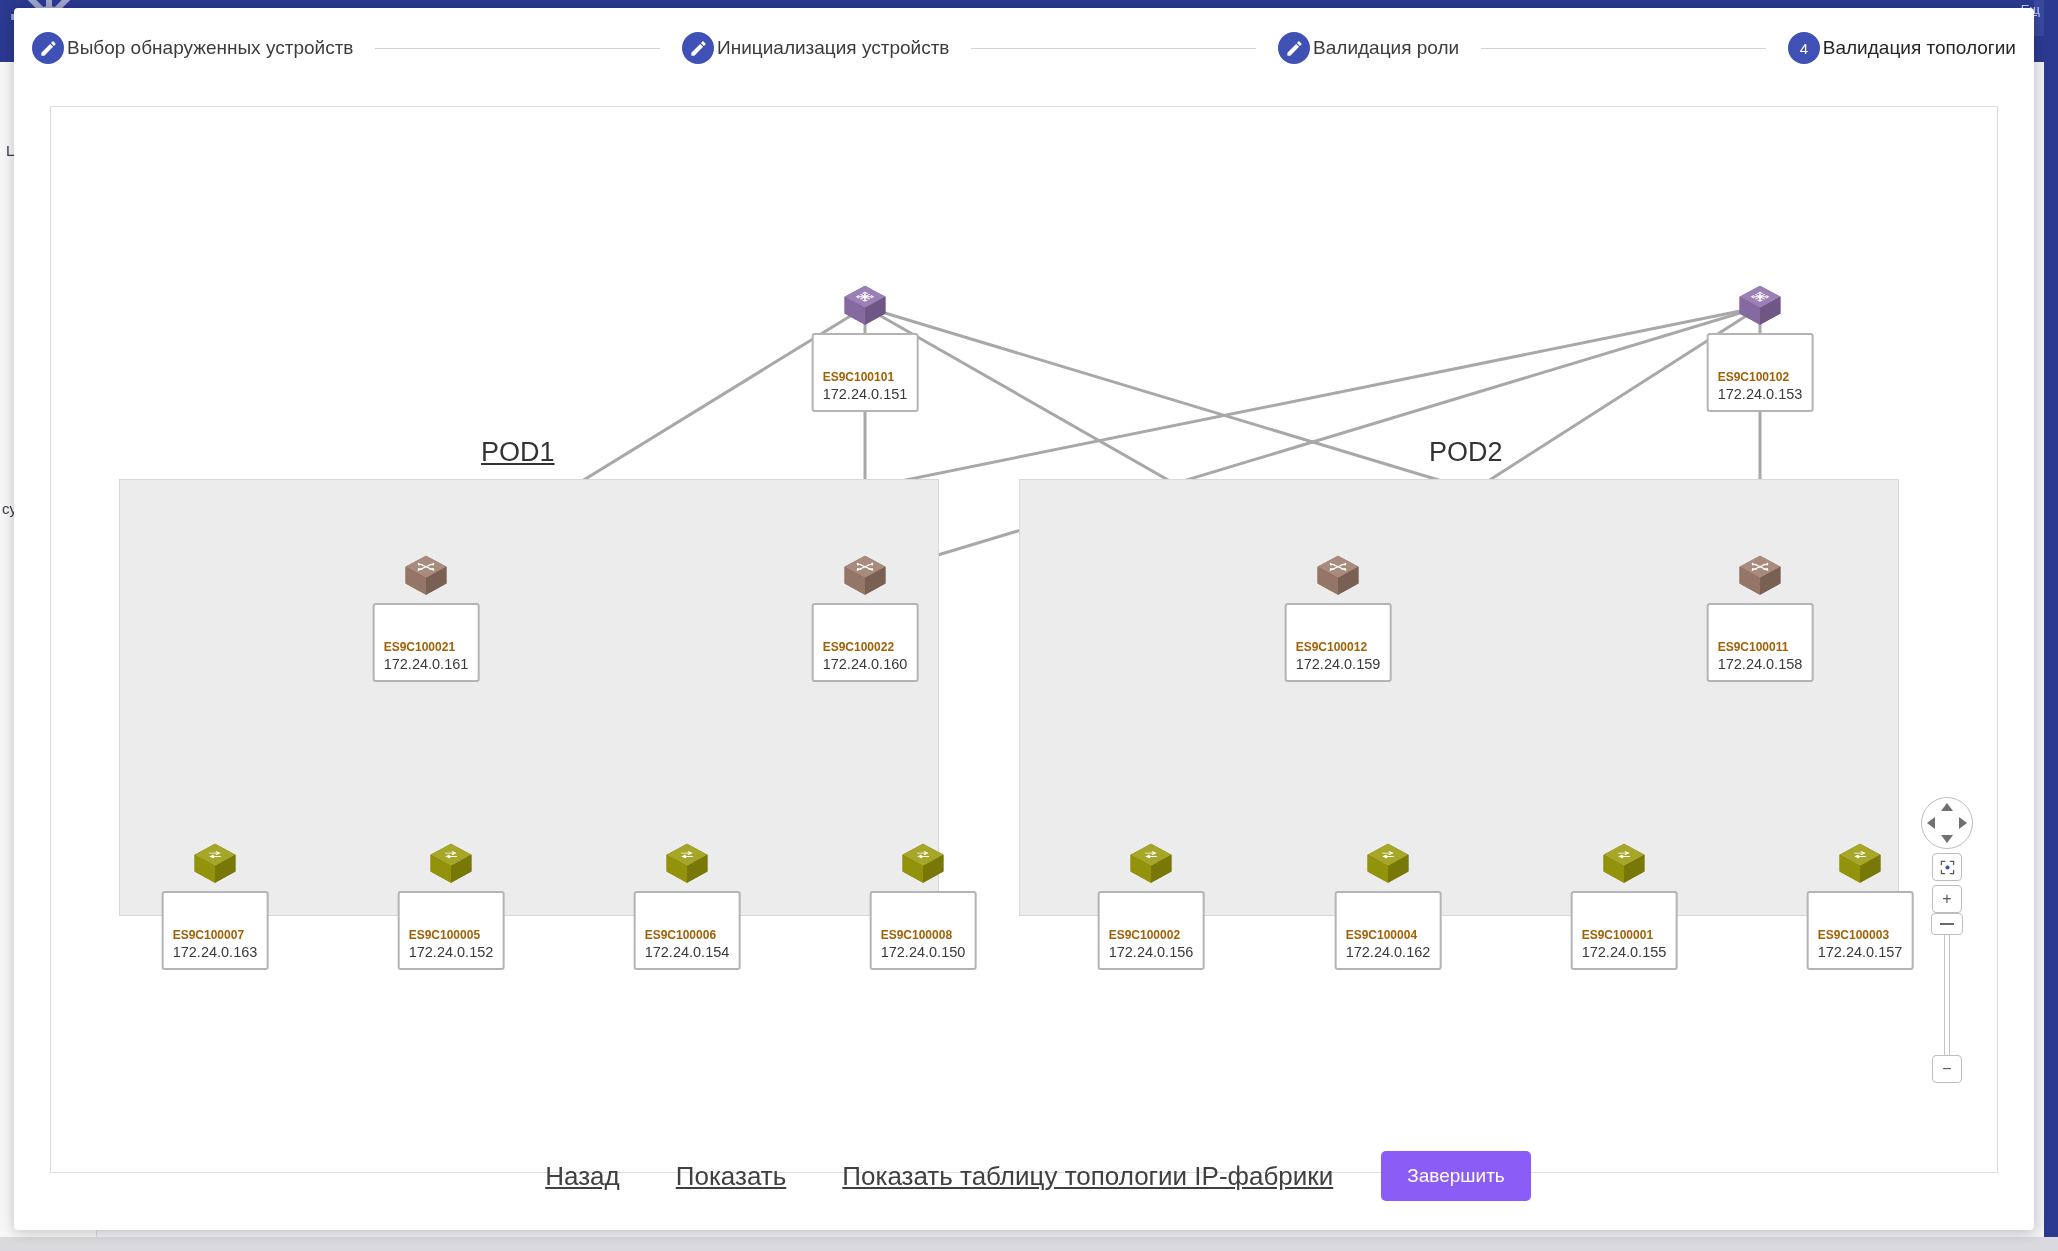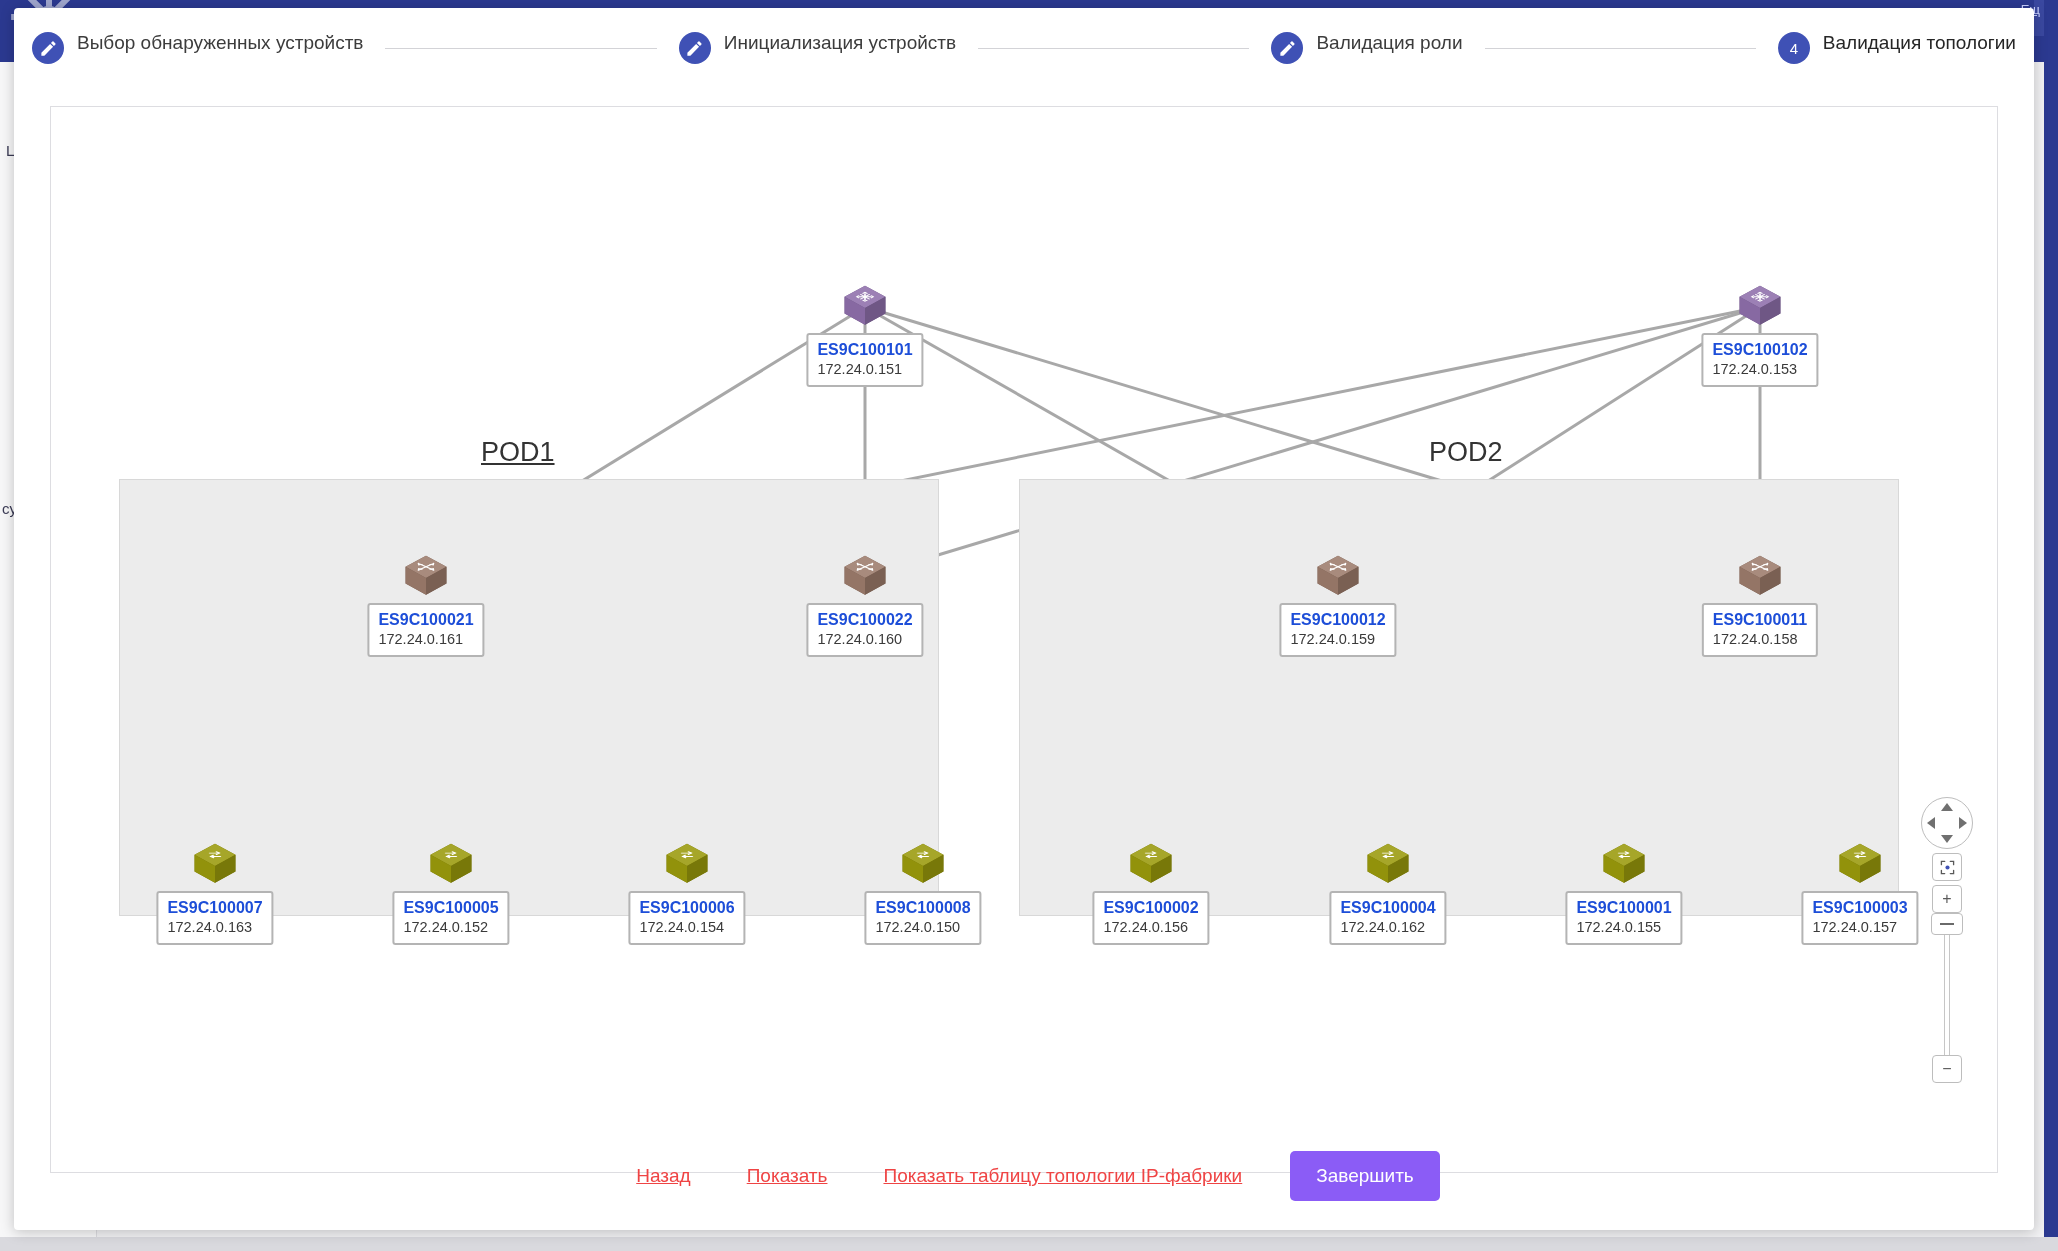--- a/index.html
+++ b/index.html
@@ -77,23 +77,23 @@
   .stepper {
     position: absolute; left: 0; top: 0;
     width: 2020px; height: 80px;
     display: flex;
     align-items: center;
     padding: 0 18px;
     box-sizing: border-box;
   }
   .step {
     display: flex;
-    align-items: flex-start;
+    align-items: center;
     flex: 0 0 auto;
-    gap: 13px;
+    gap: 3px;
   }
   .step-circle {
     width: 32px; height: 32px;
     border-radius: 50%;
     background: #3f51b5;
     display: flex; align-items: center; justify-content: center;
     color: #fff;
     font-size: 15px;
     flex: 0 0 auto;
   }
@@ -158,24 +158,25 @@
     top: 26px;
     background: #ffffff;
     border: 2px solid #b4b4b4;
     border-radius: 3px;
     padding: 5px 9px 6px 9px;
     text-align: left;
     white-space: nowrap;
     box-sizing: border-box;
   }
   .node-name {
-    font-size: 16px;
+    font-size: 12px;
     font-weight: bold;
-    color: #1d4ed8;
+    color: #a16207;
     line-height: 1.25;
+    margin-top: 30px;
   }
   .node-ip {
     font-size: 14.5px;
     color: #3a3a3a;
     line-height: 1.3;
   }
   
   .panzoom {
     position: absolute;
     right: 24px;
@@ -267,22 +268,22 @@
   .footer {
     position: absolute;
     left: 0; bottom: 0;
     width: 2020px; height: 108px;
     display: flex;
     align-items: center;
     justify-content: center;
     gap: 0px;
   }
   .footer-link {
-    font-size: 19px;
-    color: #ef4444;
+    font-size: 26px;
+    color: #404040;
     padding: 0 28px;
     white-space: nowrap;
   }
   .footer-primary {
     background: #8b5cf6;
     color: #ffffff;
     font-size: 19px;
     border: none;
     border-radius: 5px;
     padding: 14px 26px;

